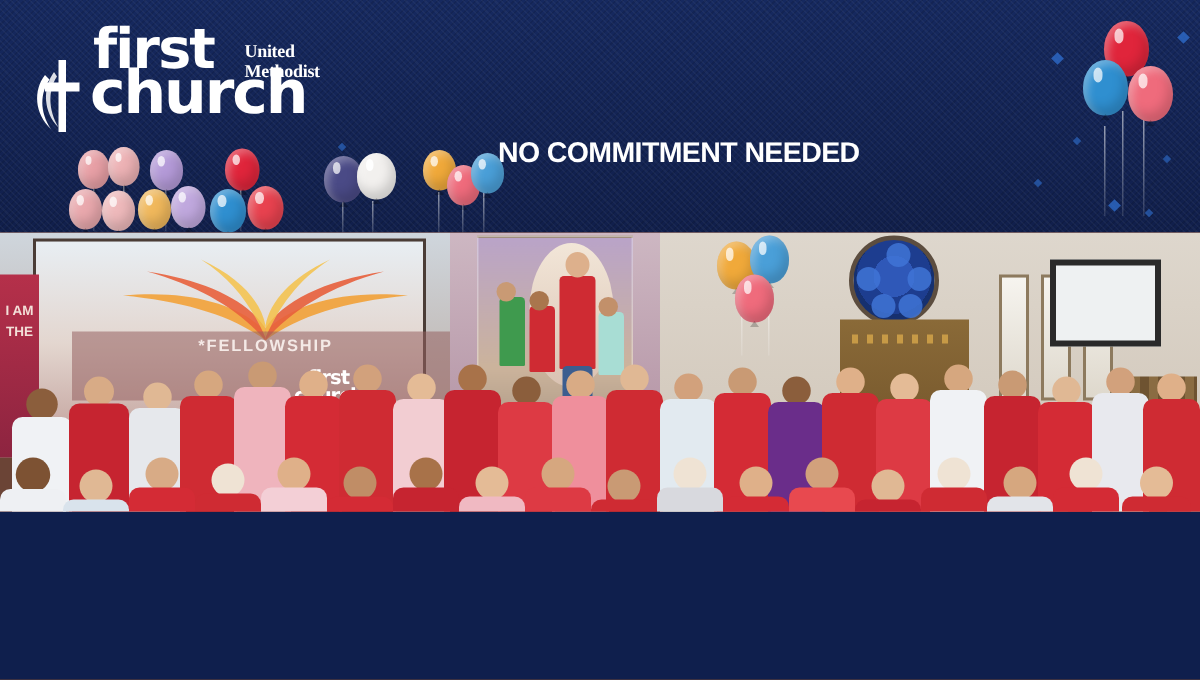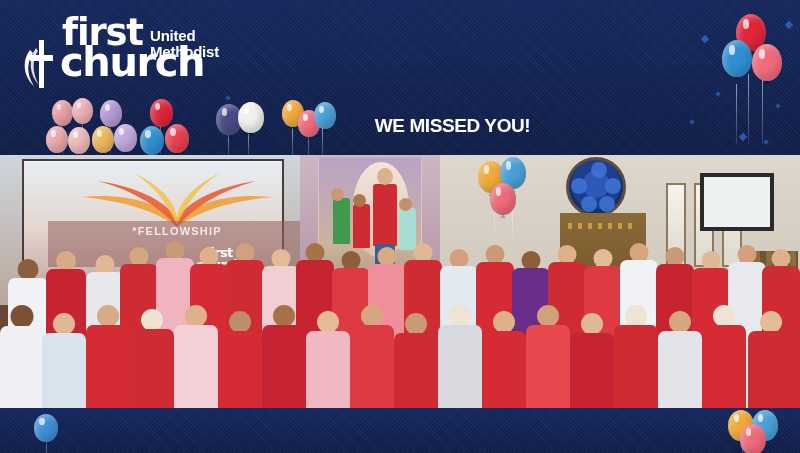--- a/index.html
+++ b/index.html
@@ -3,21 +3,21 @@
 <meta charset="utf-8">
 <style>
   * { margin:0; padding:0; box-sizing:border-box; }
   html,body { width:800px; height:453px; overflow:hidden; }
   body {
     font-family:"Liberation Sans", sans-serif;
     background:#0f1f4d;
   }
   #poster {
     position:relative;
-    width:800px; height:453px;
+    width:800px; height:341px;
     overflow:hidden;
     background:#7f1d1d;
   }
 
   
   .navy {
     background-color:#13255a;
     background-image:
       repeating-linear-gradient(45deg, rgba(255,255,255,.035) 0 1px, rgba(0,0,0,0) 1px 3px),
       repeating-linear-gradient(-45deg, rgba(0,0,0,.10) 0 1px, rgba(0,0,0,0) 1px 3px),
@@ -43,24 +43,24 @@
     letter-spacing:-1.2px; line-height:1;
     font-family:"DejaVu Sans", sans-serif;
   }
   .logo-church {
     position:absolute; left:38px; top:26px;
     font-size:40px; font-weight:700; color:#ffffff;
     letter-spacing:-1.4px; line-height:1;
     font-family:"DejaVu Sans", sans-serif;
   }
   .logo-um {
-    position:absolute; left:128px; top:12px;
-    font-size:15px; font-weight:700; color:#ffffff;
+    position:absolute; left:141px; top:12px;
+    font-size:12px; font-weight:700; color:#ffffff;
     line-height:1.08; letter-spacing:-.2px;
-    font-family:Liberation Sans, sans-serif;
+    font-family:Liberation Serif, serif;
   }
   .logo-addr {
     position:absolute; left:42px; top:62px;
     font-size:11.5px; font-weight:600; color:#ffffff;
     letter-spacing:-.1px; white-space:nowrap;
     font-family:"Liberation Sans", sans-serif;
   }
 
   
   #headline {
@@ -213,22 +213,21 @@
       </svg>
       <div class="logo-first">first</div>
       <div class="logo-um">
         <span>United</span><br>
         <span>Methodist</span>
       </div>
       <div class="logo-church">church</div>
     </div>
 
     <div id="tagline">
-      <br>
-      <span>WE MISSED YOU!</span>
+      <span>NO COMMITMENT NEEDED</span><br>
     </div>
 
     <div class="string" style="left:62px; top:118px; height:36px;"></div>
     <div class="string" style="left:82px; top:120px; height:34px;"></div>
     <div class="balloon" style="left:52px; top:100px; width:21px; height:26px; background:#e8a0a6;">
         <i class="gloss"></i>
       </div>
     <div class="balloon" style="left:72px; top:98px; width:21px; height:26px; background:#edb2b5;">
         <i class="gloss"></i>
       </div>
@@ -325,20 +324,23 @@
         </g>
       </svg>
       <div class="ph screen-band"></div>
       <div class="ph benetext">*FELLOWSHIP</div>
       <div class="ph screen-logo">
         <span>first</span><br>
         <span>church</span>
         <small>302 Broadway Street, Lincoln, IL</small>
       </div>
     </div>
+    <div class="ph banner-left">
+      <span>I AM THE</span>
+    </div>
 
     <div class="ph wall-mid"></div>
     <div class="ph inset-photo">
       <div class="ph inset-oval"></div>
       <div class="kid" style="left:14px; top:40px; width:17px; height:46px; background:#3f9a4e;"></div>
       <div class="kid" style="left:12px; top:30px; width:13px; height:13px; border-radius:50%; background:#c99a74;"></div>
       <div class="kid" style="left:34px; top:46px; width:17px; height:44px; background:#cf2b33;"></div>
       <div class="kid" style="left:34px; top:36px; width:13px; height:13px; border-radius:50%; background:#a9764d;"></div>
       <div class="kid" style="left:54px; top:26px; width:24px; height:62px; background:#cf2b33;"></div>
       <div class="kid" style="left:58px; top:10px; width:16px; height:17px; border-radius:50%; background:#ddb08c;"></div>

